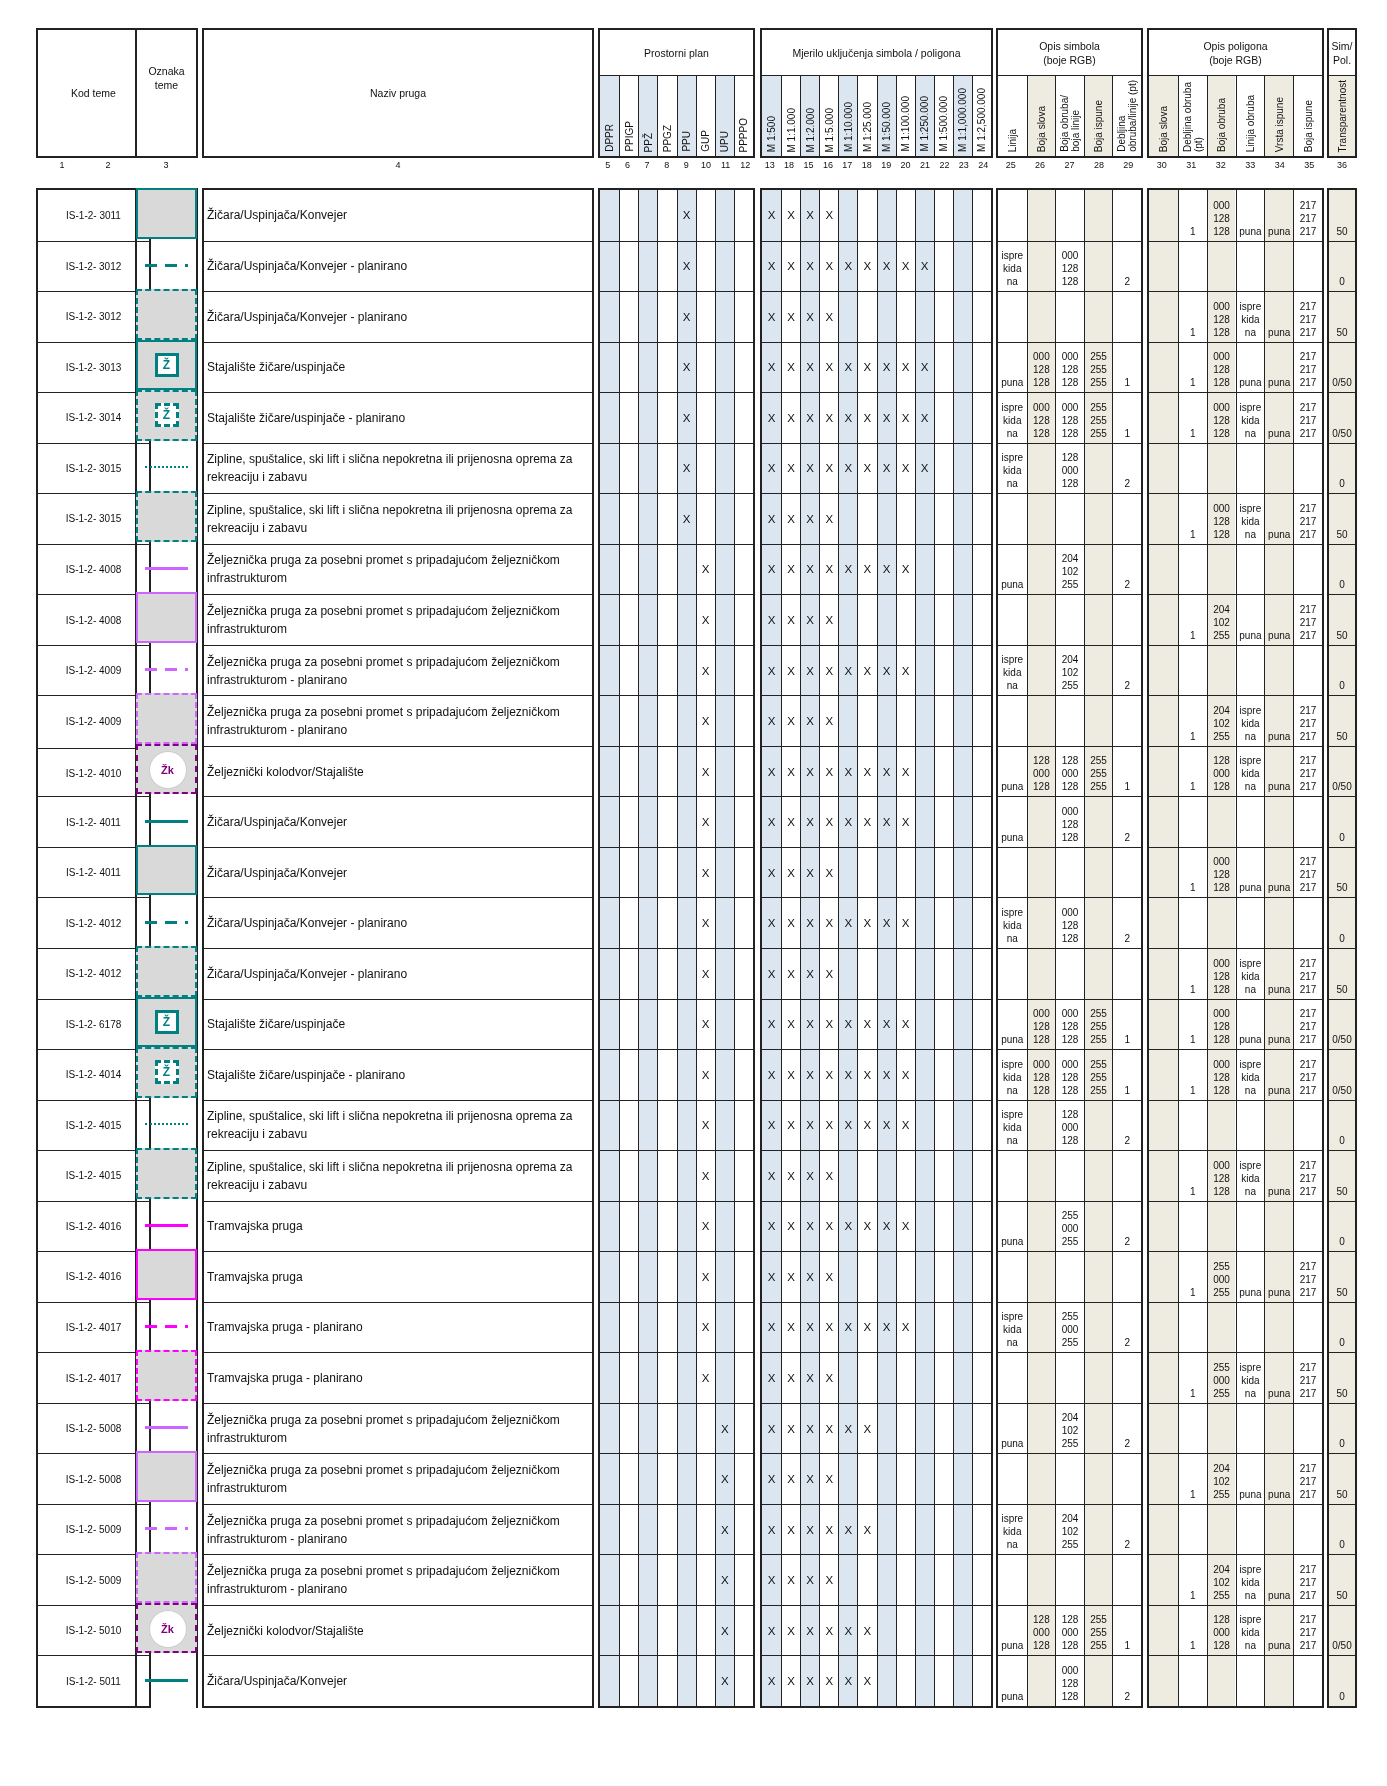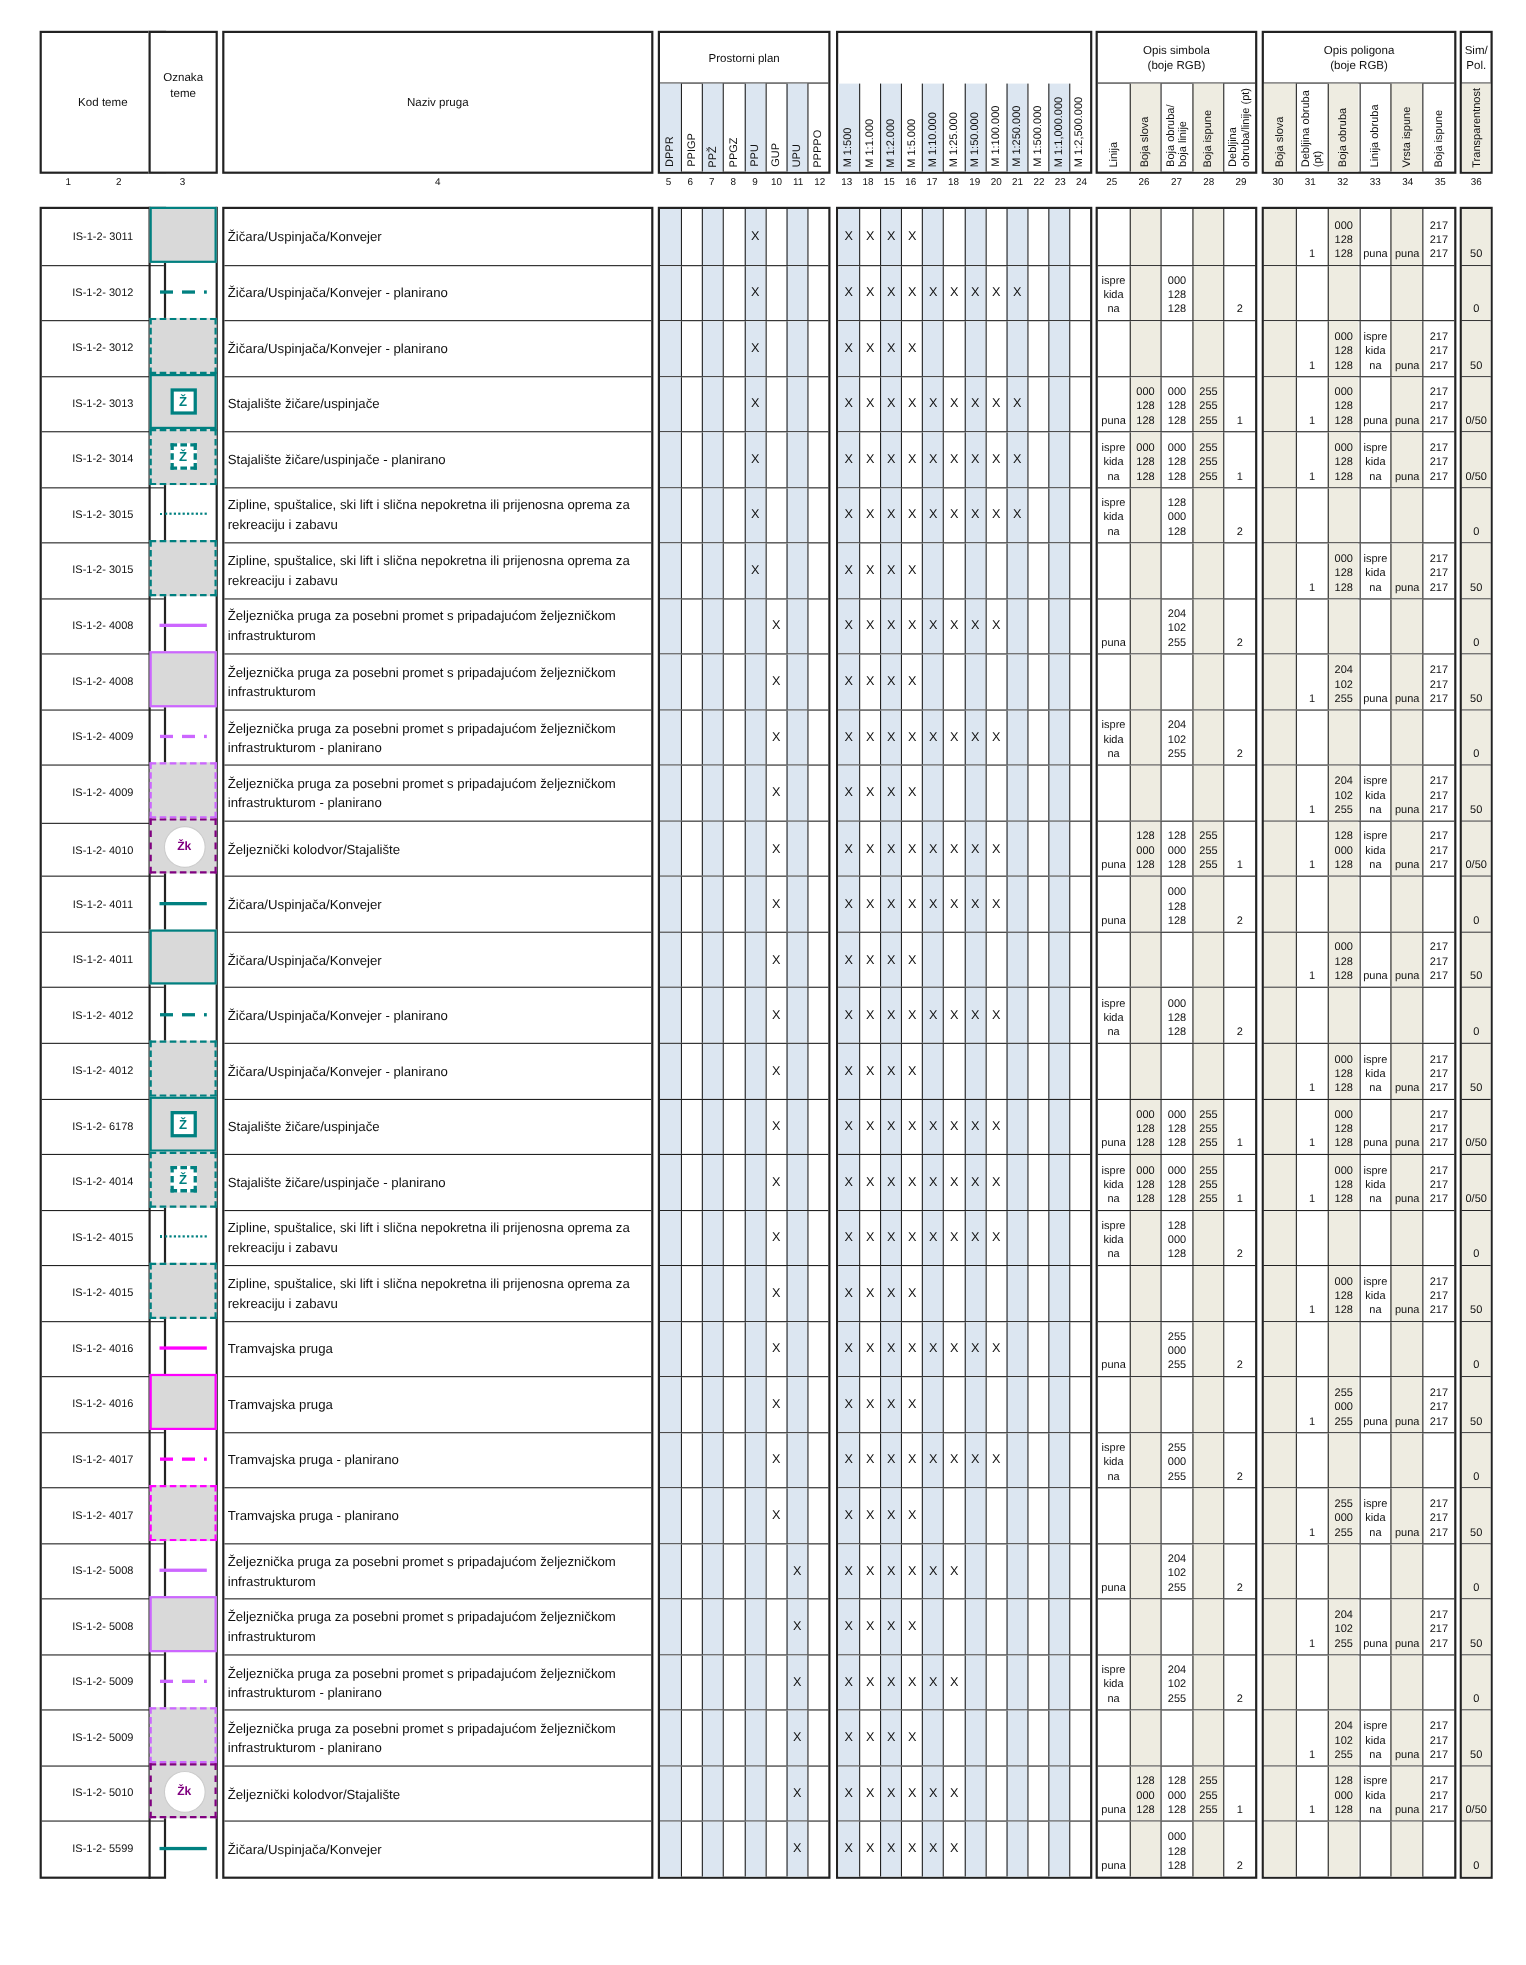--- a/index.html
+++ b/index.html
@@ -78,20 +78,21 @@
         </div>
         <div class="vcell" style="left: 87.5%; width: 12.5%;">
           <div class="vtxt">
             <span>PPPPO</span>
           </div>
         </div>
       </div>
   </div>
 
   <div class="abs blk" style="left:760px;top:28px;width:233px;height:130px;">
+    <div class="abs hdr-title" style="left:0;right:0;top:0;height:46px;border-bottom:1.5px solid #222;">Mjerilo uključenja simbola / poligona</div>
     <div class="abs" id="scale-cols" style="left:0;right:0;top:46px;bottom:0;">
         <div class="vcell blue" style="left: 0%; width: 8.33333%;">
           <div class="vtxt">
             <span>M 1:500</span>
           </div>
         </div>
         <div class="vcell" style="left: 8.33333%; width: 8.33333%;">
           <div class="vtxt">
             <span>M 1:1.000</span>
           </div>
@@ -355,21 +356,21 @@
     <div class="row" style="top: 1313.87px; height: 50.5333px;">
       <div class="cell first kod" style="left: 0px; right: 0px;">IS-1-2- 5009</div>
     </div>
     <div class="row" style="top: 1364.4px; height: 50.5333px;">
       <div class="cell first kod" style="left: 0px; right: 0px;">IS-1-2- 5009</div>
     </div>
     <div class="row" style="top: 1414.93px; height: 50.5333px;">
       <div class="cell first kod" style="left: 0px; right: 0px;">IS-1-2- 5010</div>
     </div>
     <div class="row" style="top: 1465.47px; height: 50.5333px;">
-      <div class="cell first kod" style="left: 0px; right: 0px;">IS-1-2- 5599</div>
+      <div class="cell first kod" style="left: 0px; right: 0px;">IS-1-2- 5011</div>
     </div>
   </div>
 <div class="abs" id="b-sym" style="left:135px;top:188px;width:63px;height:1520px;border-left:2px solid #222;border-right:2px solid #222;box-sizing:border-box;">
     <div style="position: absolute; left: 0px; right: 0px; top: 0px; height: 50.5333px;">
       <div class="sym" style="top: 0px; bottom: 0px;">
         <div style="position: absolute; inset: 0px -1px; background: rgb(217, 217, 217); box-sizing: border-box; border: 2px solid rgb(0, 128, 128);"></div>
       </div>
     </div>
     <div style="position: absolute; left: 0px; right: 0px; top: 50.5333px; height: 50.5333px;">
       <div class="sym" style="top: 0px; bottom: 0px;">

